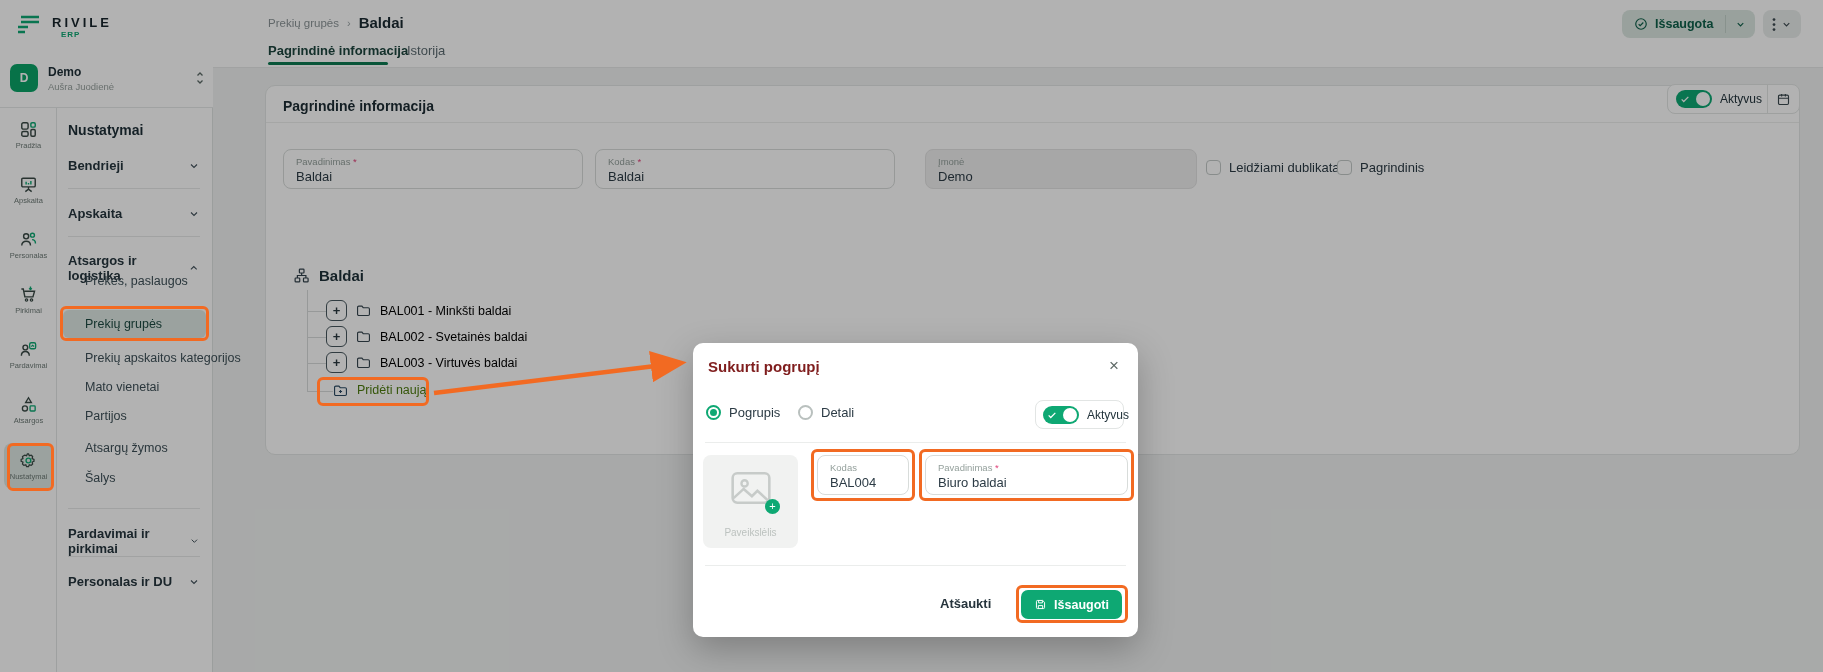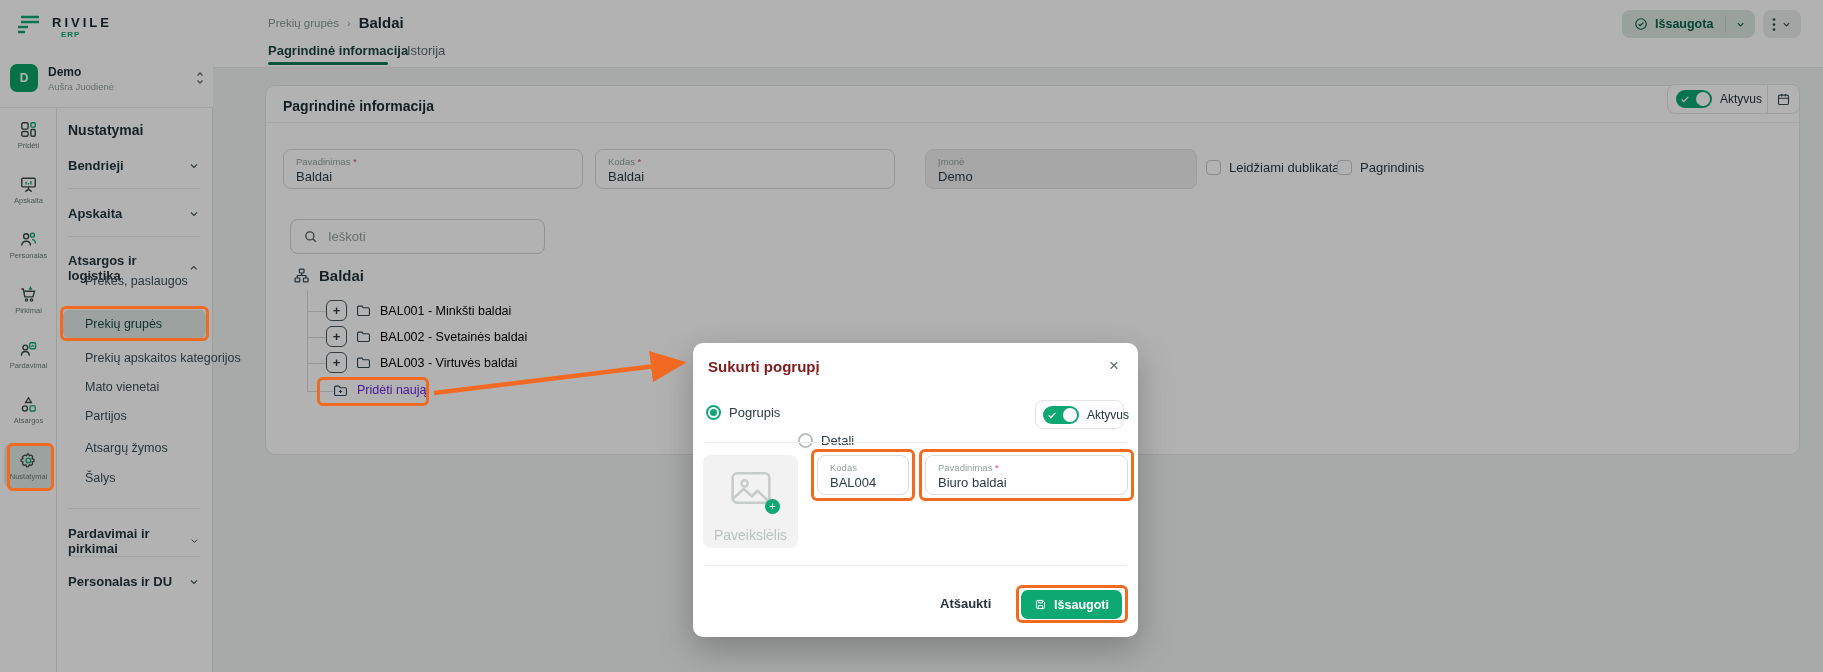--- a/index.html
+++ b/index.html
@@ -60,21 +60,21 @@
   .radio.on::after { content:""; position:absolute; inset:2px; border-radius:50%; background:#0ea873; }
   .radio-lbl { font-size:13px; color:#2c3b45; margin-left:8px; }
 
   
   .dim { left:0; top:0; width:1823px; height:672px; background:rgba(0,0,0,0.30); z-index:10; }
   .modal { left:693px; top:343px; width:445px; height:294px; background:#fff; border-radius:10px; box-shadow:0 12px 35px rgba(0,0,0,.25); z-index:20; }
   .m-title { font-size:15px; font-weight:bold; color:#7f1d1d; }
   .m-close { font-size:17px; color:#5f6a67; line-height:1; }
   .m-div { left:12px; width:421px; height:1px; background:#ebedec; }
   .imgbox { background:#f1f2f1; border-radius:8px; }
-  .img-lbl { font-size:14px; color:#bcc2bf; text-align:center; }
+  .img-lbl { font-size:10px; color:#bcc2bf; text-align:center; }
   .btn-save { background:#0ea873; border-radius:7px; color:#fff; display:flex; align-items:center; justify-content:center; gap:7px; font-size:12.5px; font-weight:bold; }
   .btn-cancel { font-size:13px; font-weight:bold; color:#26343c; }
 
   
   .ann { position:absolute; border:3px solid #f26a22; border-radius:6px; z-index:40; pointer-events:none; }
   .arrow-svg { z-index:40; pointer-events:none; }
 
   .ico { display:block; }
 </style>
 </head>
@@ -108,21 +108,21 @@
     </svg>
   </div>
 
   <div class="abs rail-item" style="top:112px; z-index:3;">
     <svg class="ico" width="19" height="19" viewBox="0 0 24 24">
       <rect x="3.5" y="3.5" width="8" height="8" rx="2" stroke="#3a4a46" stroke-width="1.8" fill="none"></rect>
       <rect x="15" y="3.5" width="5.5" height="5.5" rx="1.5" stroke="#0ea873" stroke-width="1.8" fill="none"></rect>
       <rect x="3.5" y="14.5" width="8" height="6" rx="2" stroke="#3a4a46" stroke-width="1.8" fill="none"></rect>
       <rect x="15" y="12" width="5.5" height="8.5" rx="1.5" stroke="#3a4a46" stroke-width="1.8" fill="none"></rect>
     </svg>
-    <span class="lbl">Pridėti</span>
+    <span class="lbl">Pradžia</span>
   </div>
   <div class="abs rail-item" style="top:167px; z-index:3;">
     <svg class="ico" width="19" height="19" viewBox="0 0 24 24">
       <rect x="3.5" y="4" width="17" height="11" rx="1.5" stroke="#3a4a46" stroke-width="1.8" fill="none"></rect>
       <path d="M9 12V8.5M12 12V10M15 12V7.5" stroke="#0ea873" stroke-width="1.8" fill="none"></path>
       <path d="M12 15v3M8 21l4-3 4 3" stroke="#3a4a46" stroke-width="1.8" fill="none"></path>
     </svg>
     <span class="lbl">Apskaita</span>
   </div>
   <div class="abs rail-item" style="top:222px; z-index:3;">
@@ -284,27 +284,20 @@
 
   <div class="abs" style="left:1206px; top:160px; z-index:3; display:flex; align-items:center;">
     <div class="cbx"></div>
     <span class="cbx-label">Leidžiami dublikatai</span>
   </div>
   <div class="abs" style="left:1337px; top:160px; z-index:3; display:flex; align-items:center;">
     <div class="cbx"></div>
     <span class="cbx-label">Pagrindinis</span>
   </div>
 
-  <div class="abs searchbox" style="left:290px; top:219px; width:255px; height:35px; z-index:3;">
-    <svg class="ico" width="15" height="15" viewBox="0 0 24 24">
-      <circle cx="11" cy="11" r="6.5" stroke="#4b5a56" stroke-width="2" fill="none"></circle>
-      <path d="M16 16l4.5 4.5" stroke="#4b5a56" stroke-width="2" fill="none"></path>
-    </svg>
-    <span class="search-ph">Ieškoti</span>
-  </div>
 
   <div class="abs" style="left:293px; top:267px; z-index:3; display:flex; align-items:center; gap:9px;">
     <svg class="ico" width="17" height="17" viewBox="0 0 24 24">
       <rect x="9" y="3" width="6.5" height="5.5" rx="1" stroke="#33424c" stroke-width="1.7" fill="none"></rect>
       <rect x="3" y="15.5" width="6.5" height="5.5" rx="1" stroke="#33424c" stroke-width="1.7" fill="none"></rect>
       <rect x="14.8" y="15.5" width="6.5" height="5.5" rx="1" stroke="#33424c" stroke-width="1.7" fill="none"></rect>
       <path d="M12.2 8.5v3.5M6.2 15.5V12h12v3.5" stroke="#33424c" stroke-width="1.7" fill="none"></path>
     </svg>
     <span class="tree-root-lbl">Baldai</span>
   </div>
@@ -335,34 +328,34 @@
       <path d="M2.5 5a2 2 0 0 1 2-2h5l2 2.5h8a2 2 0 0 1 2 2V16a2 2 0 0 1-2 2h-15a2 2 0 0 1-2-2z" stroke="#36454f" stroke-width="1.8" fill="none"></path>
     </svg>
     <span class="tree-lbl">BAL003 - Virtuvės baldai</span>
   </div>
 
   <div class="abs" style="left:333px; top:383px; z-index:3; display:flex; align-items:center; gap:9px;">
     <svg class="ico" width="15" height="13" viewBox="0 0 24 20">
       <path d="M2.5 5a2 2 0 0 1 2-2h5l2 2.5h8a2 2 0 0 1 2 2V16a2 2 0 0 1-2 2h-15a2 2 0 0 1-2-2z" stroke="#2b4a63" stroke-width="1.8" fill="none"></path>
       <path d="M12 9v5M9.5 11.5h5" stroke="#2b4a63" stroke-width="1.8" fill="none"></path>
     </svg>
-    <span class="tree-lbl" style="color:#6d28d9;">Pridėti naują</span>
+    <span class="tree-lbl" style="color:#4d7c0f;">Pridėti naują</span>
   </div>
 
   <div class="abs dim"></div>
 
   <div class="abs modal">
     <div class="m-title abs" style="left:15px; top:15px;">Sukurti pogrupį</div>
     <div class="m-close abs" style="left:416px; top:14px;">×</div>
 
     <div class="abs" style="left:13px; top:62px; display:flex; align-items:center;">
       <div class="radio on"></div>
       <span class="radio-lbl">Pogrupis</span>
     </div>
-    <div class="abs" style="left:105px; top:62px; display:flex; align-items:flex-end;margin-top:28px;">
+    <div class="abs" style="left:105px; top:62px; display:flex; align-items:flex-end;">
       <div class="radio"></div>
       <span class="radio-lbl">Detali</span>
     </div>
     <div class="togglebox abs" style="left:342px; top:57px; width:89px; height:29px;">
       <div class="toggle" style="margin-left:7px;">
         <svg viewBox="0 0 24 24">
             <path d="M4 13l5 5L20 7"></path>
           </svg>
         <div class="knob"></div>
       </div>

